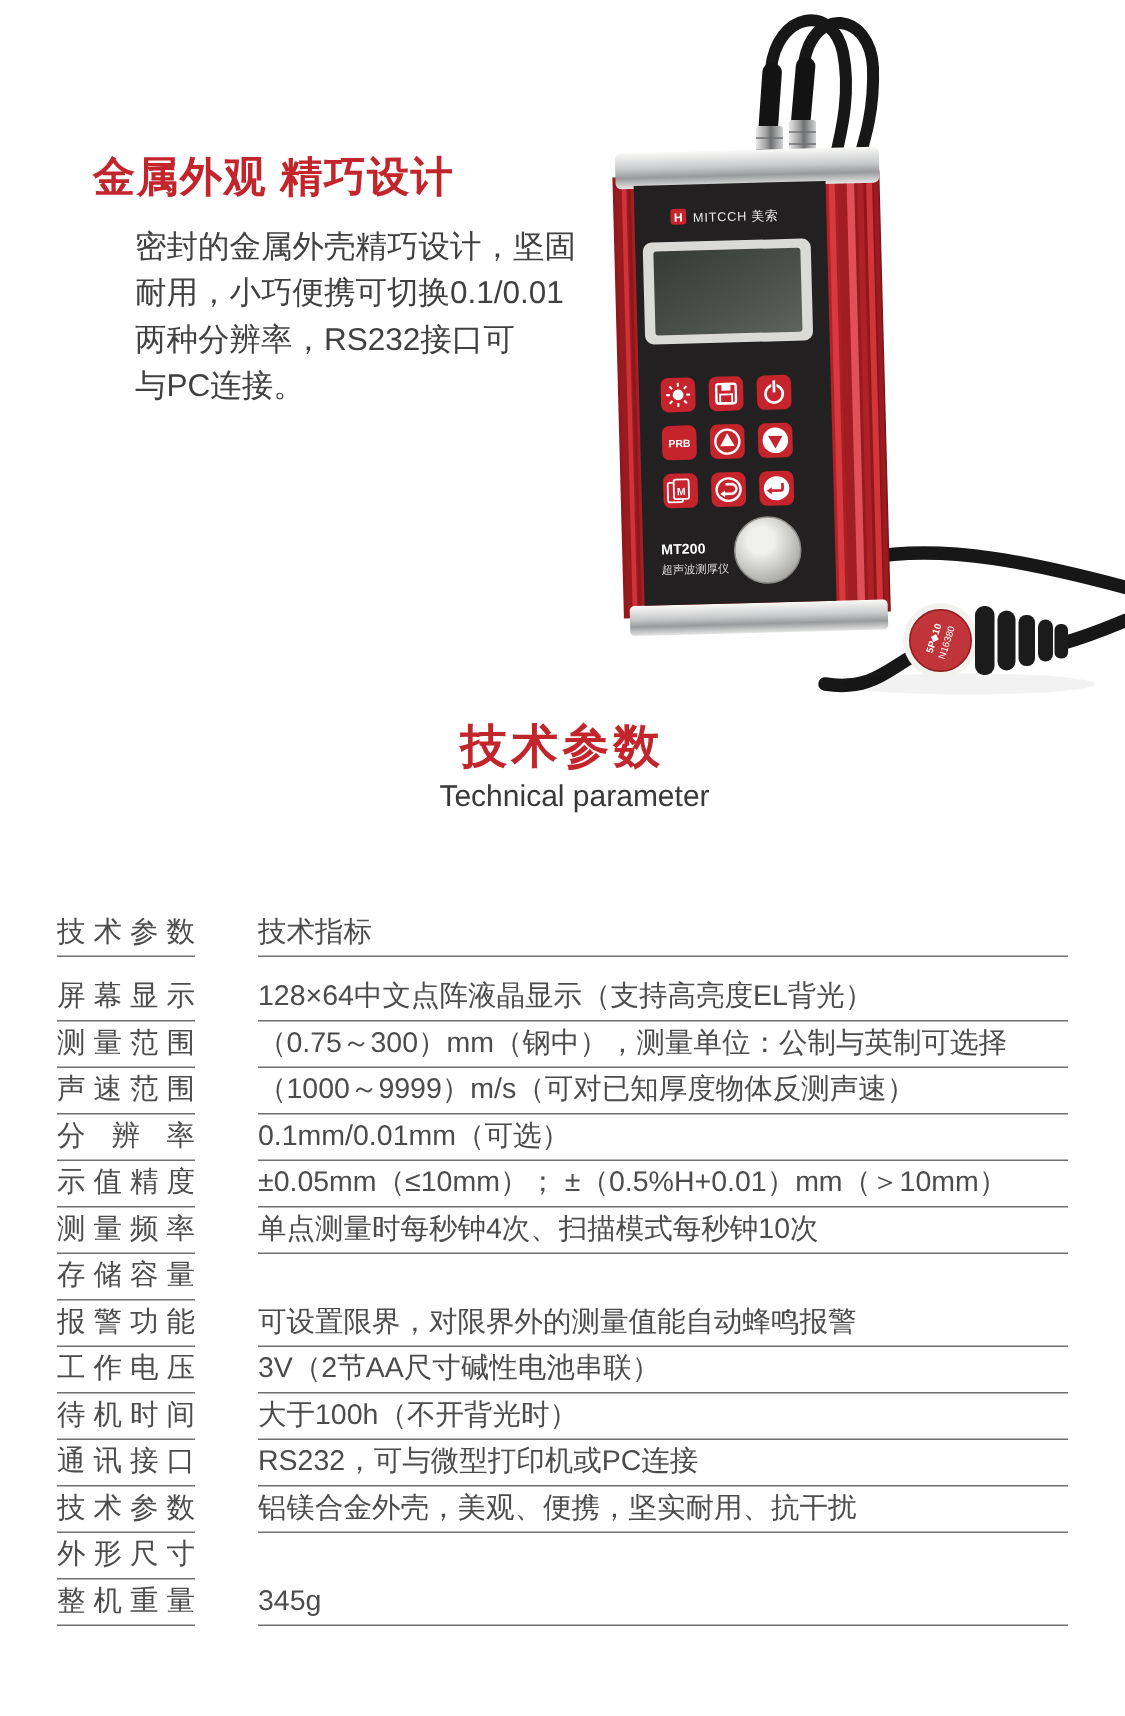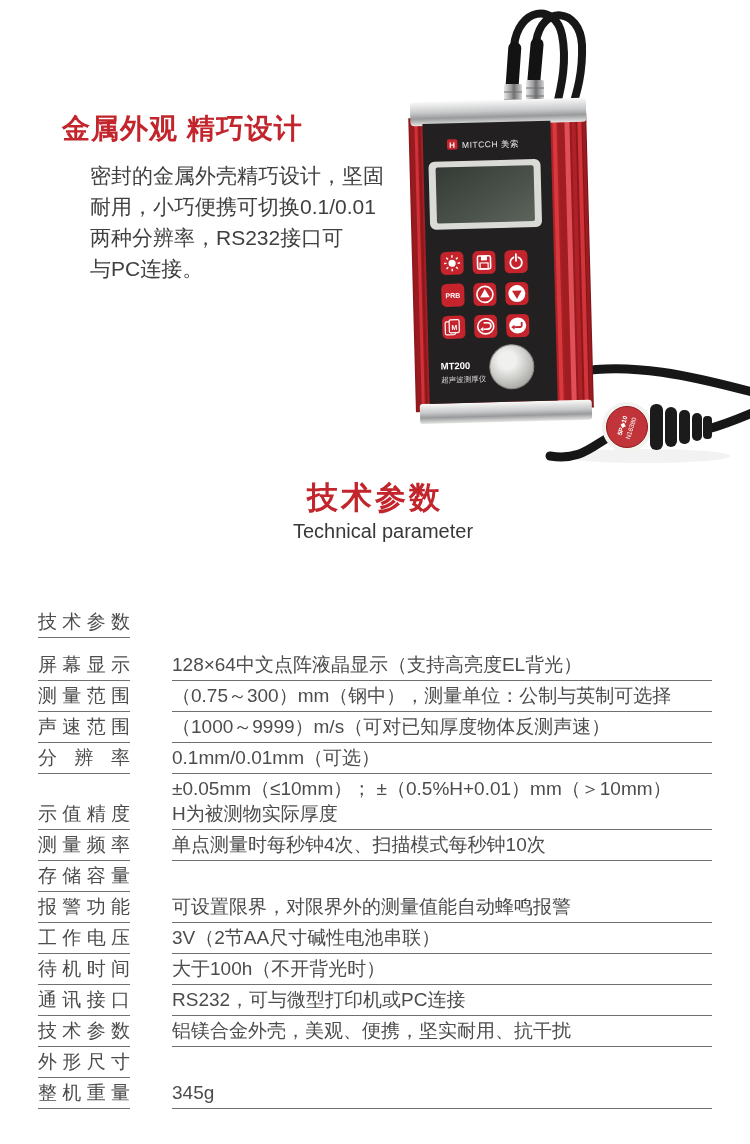--- a/index.html
+++ b/index.html
@@ -2,21 +2,21 @@
 <html><head>
 <meta charset="utf-8">
 <style>
   html,body{margin:0;padding:0;background:#fff;}
   .page{
     position:relative;width:750px;height:1144px;margin:0 auto;
     background:#ffffff;overflow:hidden;
     font-family:"Liberation Sans","DejaVu Sans",sans-serif;
   }
   
-  .feature{position:absolute;left:62px;top:112px;width:345px;}
+  .feature{position:absolute;left:62px;top:101px;width:345px;}
   .feature-title{
     font-size:28px;font-weight:bold;color:#c2252c;letter-spacing:1px;
     margin:0 0 14px 0;line-height:34px;
   }
   .feature-line{font-size:21px;color:#404040;line-height:31px;white-space:nowrap;margin-left:28px;}
   
   .figure{position:absolute;left:390px;top:0;width:360px;height:470px;}
   
   .section-head{position:absolute;left:0;top:480px;width:750px;text-align:center;}
   .section-title{font-size:31px;font-weight:bold;color:#c2252c;letter-spacing:3px;margin:0;line-height:36px;}
@@ -224,20 +224,21 @@
   </div>
 
   <div class="section-head">
     <h2 class="section-title">技术参数</h2>
     <div class="section-sub">Technical parameter</div>
   </div>
 
   <div class="spec">
     <div class="spec-row head">
       <div class="spec-label">技术参数</div>
+      <div class="spec-value">技术指标</div>
     </div>
     <div class="spec-row">
       <div class="spec-label">屏幕显示</div>
       <div class="spec-value">128×64中文点阵液晶显示（支持高亮度EL背光）</div>
     </div>
     <div class="spec-row">
       <div class="spec-label">测量范围</div>
       <div class="spec-value">（0.75～300）mm（钢中），测量单位：公制与英制可选择</div>
     </div>
     <div class="spec-row">
@@ -245,21 +246,20 @@
       <div class="spec-value">（1000～9999）m/s（可对已知厚度物体反测声速）</div>
     </div>
     <div class="spec-row">
       <div class="spec-label">分辨率</div>
       <div class="spec-value">0.1mm/0.01mm（可选）</div>
     </div>
     <div class="spec-row">
       <div class="spec-label">示值精度</div>
       <div class="spec-value">
         <div class="vline">±0.05mm（≤10mm）； ±（0.5%H+0.01）mm（＞10mm）</div>
-        <div class="vline">H为被测物实际厚度</div>
       </div>
     </div>
     <div class="spec-row">
       <div class="spec-label">测量频率</div>
       <div class="spec-value">单点测量时每秒钟4次、扫描模式每秒钟10次</div>
     </div>
     <div class="spec-row">
       <div class="spec-label">存储容量</div>
     </div>
     <div class="spec-row">

